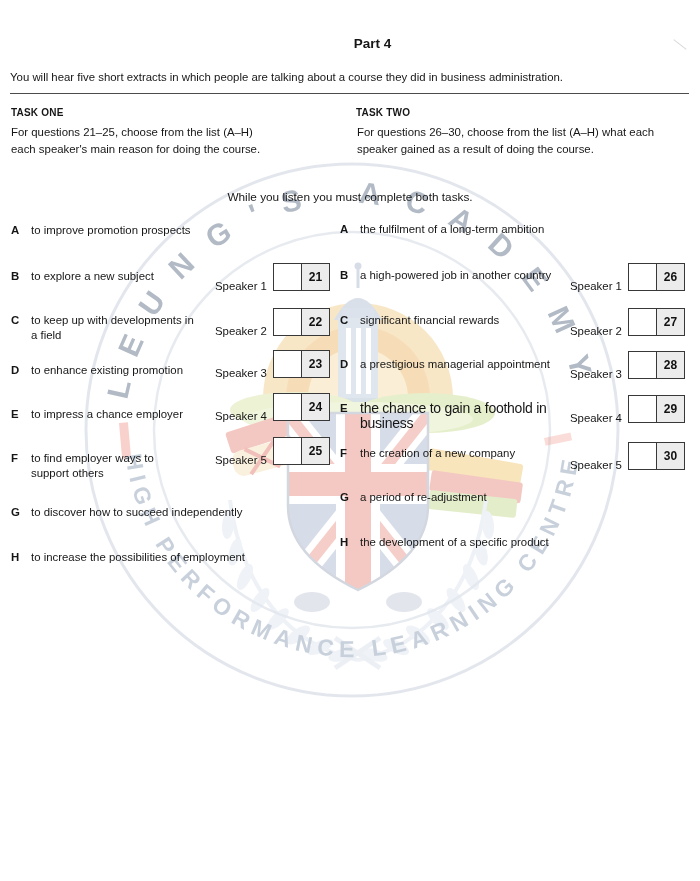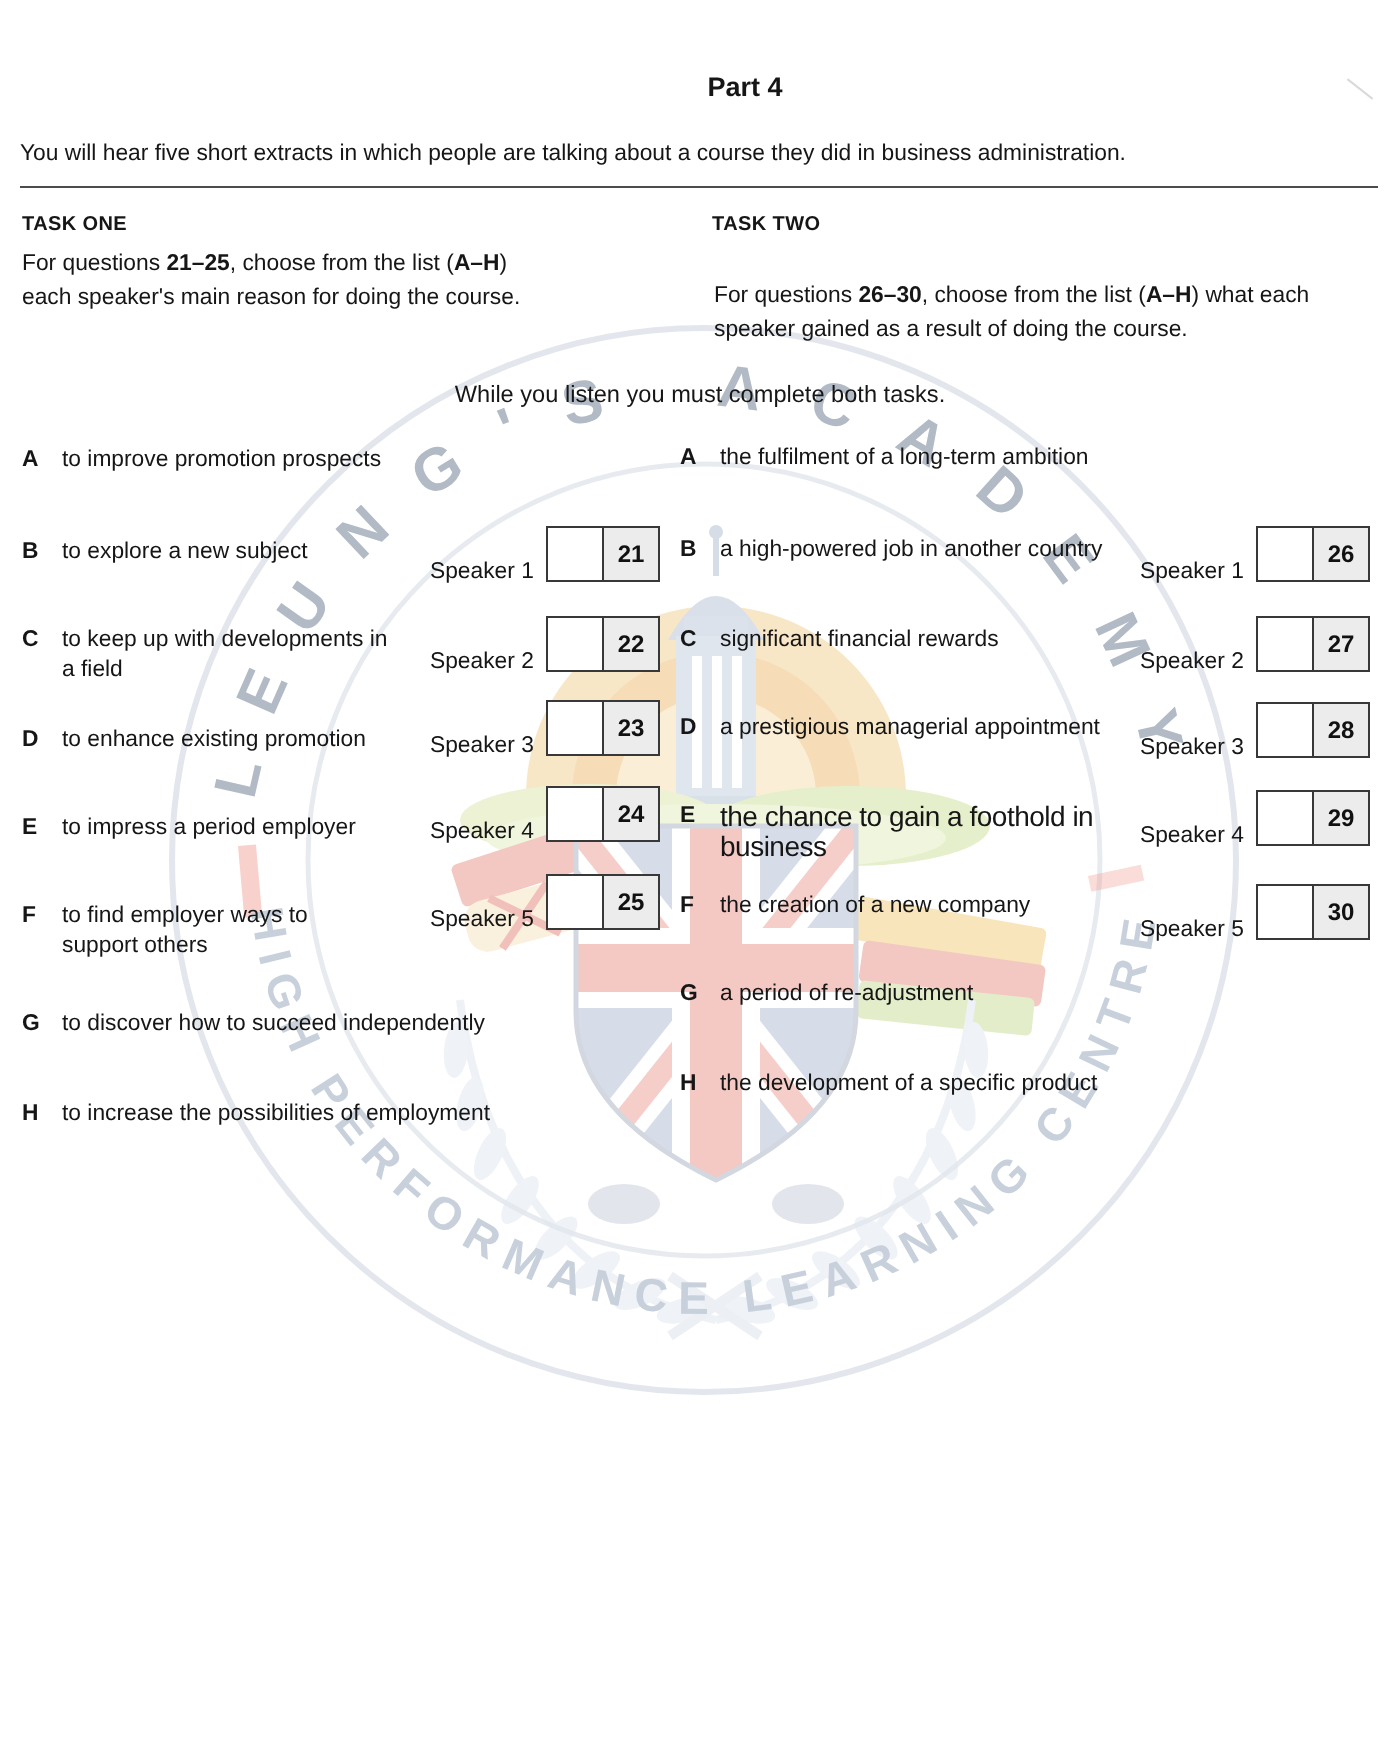--- a/index.html
+++ b/index.html
@@ -8,21 +8,21 @@
     font-family:"Liberation Sans","DejaVu Sans",sans-serif; color:#161616;
     overflow:hidden;
   }
   .abs { position:absolute; }
 
   .title { left:0; right:0; top:36px; text-align:center; font-size:13.5px; font-weight:bold;margin-left:45px; }
   .intro { left:10px; top:71px; font-size:11.4px; }
   .rule  { left:10px; right:11px; top:93px; border-top:1.5px solid #4c4c4c; }
   .taskhead { font-size:10px; font-weight:bold; letter-spacing:.2px; }
   .instr { font-size:11.4px; line-height:17px; }
-  .instr b { font-weight:bold; }
+  .instr b { font-weight:normal; }
   .note { left:0; right:0; top:190px; text-align:center; font-size:11.8px; font-weight:normal; }
 
   .opt { position:absolute; display:flex; font-size:11.4px; line-height:15px; }
   .opt .letter { font-weight:bold; flex:0 0 20px; }
   .opt .otext { display:block; }
   .tight .otext { font-size:14px; letter-spacing:-0.25px; }
 
   .spk { position:absolute; display:flex; align-items:center; height:29px; font-size:11.4px; }
   .spk-label { width:58px;margin-top:19px; }
   .ansbox { display:flex; border:1.4px solid #383838; height:26px; background:#fff; }
@@ -169,21 +169,21 @@
 
     <div class="abs title">Part 4</div>
     <div class="abs intro">You will hear five short extracts in which people are talking about a course they did in business administration.</div>
     <div class="abs rule"></div>
 
     <div class="abs taskhead" style="left:11px; top:107px;">TASK ONE</div>
     <div class="abs taskhead" style="left:356px; top:107px;">TASK TWO</div>
 
     <p class="abs instr" style="left:11px; top:124px; margin:0; width:300px;"><span>For questions </span><b>21–25</b><span>, choose from the list (</span><b>A–H</b><span>)</span><br><span>each speaker's main reason for doing the course.</span></p>
 
-    <p class="abs instr" style="left:357px; top:140px; margin:0; width:310px;"><span>For questions </span><b>26–30</b><span>, choose from the list (</span><b>A–H</b><span>) what each</span><br><span>speaker gained as a result of doing the course.</span></p>
+    <p class="abs instr" style="left:357px; top:124px; margin:0; width:310px;"><span>For questions </span><b>26–30</b><span>, choose from the list (</span><b>A–H</b><span>) what each</span><br><span>speaker gained as a result of doing the course.</span></p>
 
     <div class="abs note">While you listen you must complete both tasks.</div>
 
     <div class="opt" style="left:11px; top:223px; width:250px;">
       <span class="letter">A</span>
       <span class="otext">to improve promotion prospects</span>
     </div>
     <div class="opt" style="left:11px; top:269px; width:250px;">
       <span class="letter">B</span>
       <span class="otext">to explore a new subject</span>
@@ -191,21 +191,21 @@
     <div class="opt" style="left:11px; top:313px; width:196px;">
       <span class="letter">C</span>
       <span class="otext" style="width:166px;">to keep up with developments in a field</span>
     </div>
     <div class="opt" style="left:11px; top:363px; width:250px;">
       <span class="letter">D</span>
       <span class="otext">to enhance existing promotion</span>
     </div>
     <div class="opt" style="left:11px; top:407px; width:250px;">
       <span class="letter">E</span>
-      <span class="otext">to impress a period employer</span>
+      <span class="otext">to impress a chance employer</span>
     </div>
     <div class="opt" style="left:11px; top:451px; width:168px;">
       <span class="letter">F</span>
       <span class="otext" style="width:138px;">to find employer ways to support others</span>
     </div>
     <div class="opt" style="left:11px; top:505px; width:260px;">
       <span class="letter">G</span>
       <span class="otext">to discover how to succeed independently</span>
     </div>
     <div class="opt" style="left:11px; top:550px; width:270px;">

